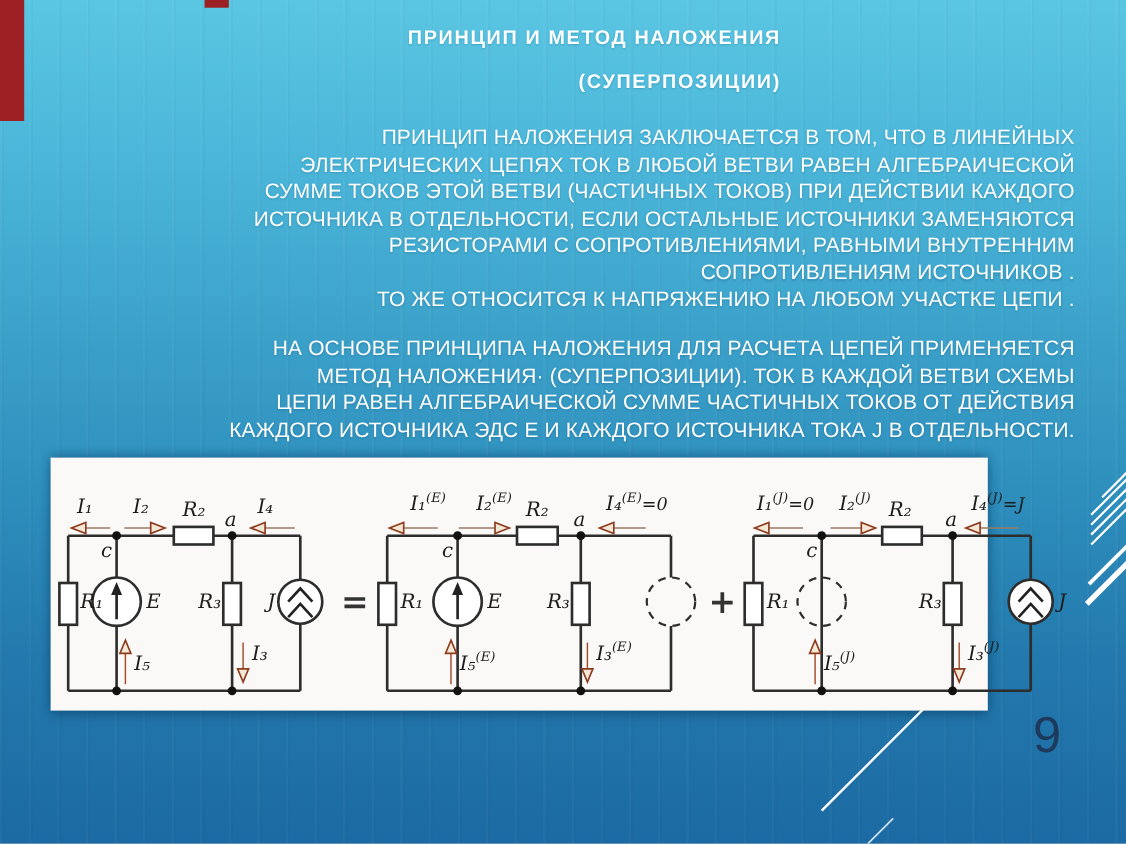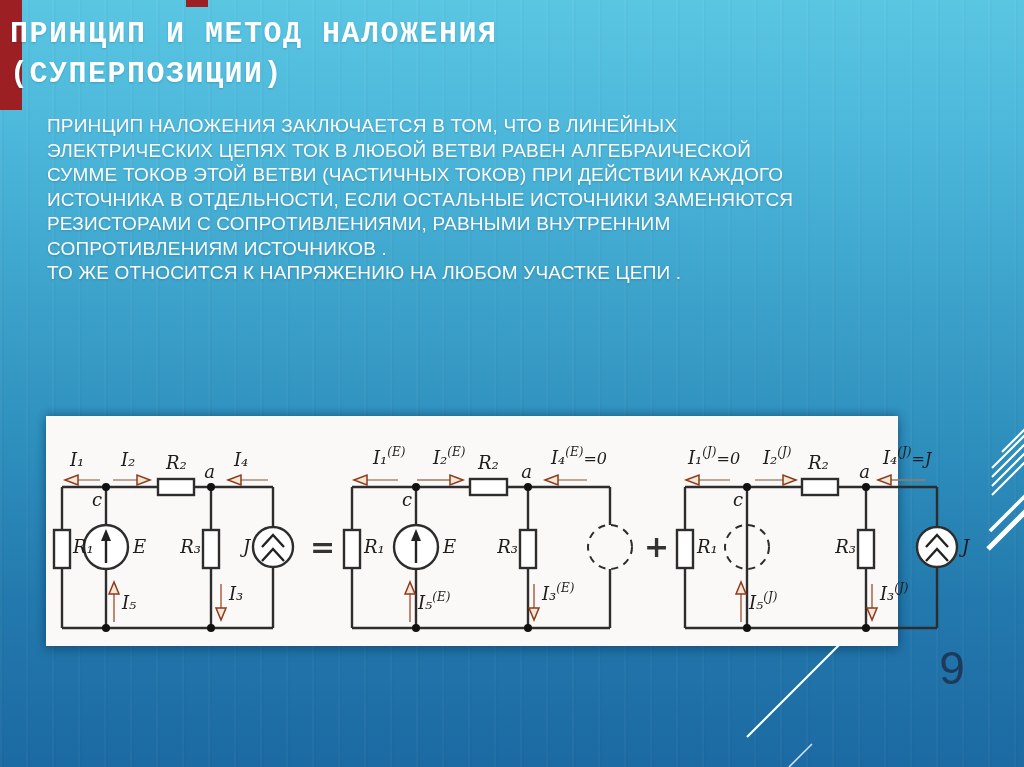--- a/index.html
+++ b/index.html
@@ -9,28 +9,28 @@
     font-family:"Liberation Sans",sans-serif;
   }
   .banding{
     position:absolute; inset:0; pointer-events:none;
     background:repeating-linear-gradient(90deg, rgba(255,255,255,0.028) 0 2px, rgba(0,0,0,0.018) 2px 4px, rgba(0,0,0,0) 4px 26px);
   }
   .red-bar{ position:absolute; left:0; top:0; width:22px; height:110px; background:#9b1f23; }
   .red-tick{ position:absolute; left:186px; top:0; width:22px; height:7px; background:#9b1f23; }
   .title{
     position:absolute; left:10px; top:14px; width:700px;
-    color:#fdfeff; text-align:left; white-space:pre-line;
-    font-family:Liberation Mono, monospace; font-weight:bold;
-    font-size:30px; line-height:40px; letter-spacing:1.5px;
+    color:#fdfeff; text-align:right; white-space:pre-line;
+    font-family:Liberation Sans, sans-serif; font-weight:bold;
+    font-size:18px; line-height:40px; letter-spacing:1.5px;
     text-shadow:0 1px 2px rgba(0,70,100,.25);
   }
   .para{
     position:absolute; left:47px; width:930px;
-    color:#ffffff; text-align:left; white-space:pre-line;
+    color:#ffffff; text-align:right; white-space:pre-line;
     font-size:19px; line-height:24.5px; letter-spacing:.2px;
     text-shadow:0 1px 2px rgba(0,60,90,.25);
   }
   .para1{ top:114px; }
   .para2{ top:306px; }
   .panel{
     position:absolute; left:46px; top:416px; width:852px; height:230px;
     background:#faf9f7;
     box-shadow:0 4px 10px rgba(8,48,82,.45), 0 -3px 8px rgba(8,48,82,.28);
   }
@@ -67,20 +67,24 @@
   <div class="title">ПРИНЦИП И МЕТОД НАЛОЖЕНИЯ
 (СУПЕРПОЗИЦИИ)</div>
 
   <div class="para para1">ПРИНЦИП НАЛОЖЕНИЯ ЗАКЛЮЧАЕТСЯ В ТОМ, ЧТО В ЛИНЕЙНЫХ
 ЭЛЕКТРИЧЕСКИХ ЦЕПЯХ ТОК В ЛЮБОЙ ВЕТВИ РАВЕН АЛГЕБРАИЧЕСКОЙ
 СУММЕ ТОКОВ ЭТОЙ ВЕТВИ (ЧАСТИЧНЫХ ТОКОВ) ПРИ ДЕЙСТВИИ КАЖДОГО
 ИСТОЧНИКА В ОТДЕЛЬНОСТИ, ЕСЛИ ОСТАЛЬНЫЕ ИСТОЧНИКИ ЗАМЕНЯЮТСЯ
 РЕЗИСТОРАМИ С СОПРОТИВЛЕНИЯМИ, РАВНЫМИ ВНУТРЕННИМ
 СОПРОТИВЛЕНИЯМ ИСТОЧНИКОВ .
 ТО ЖЕ ОТНОСИТСЯ К НАПРЯЖЕНИЮ НА ЛЮБОМ УЧАСТКЕ ЦЕПИ .</div>
+  <div class="para para2">НА ОСНОВЕ ПРИНЦИПА НАЛОЖЕНИЯ ДЛЯ РАСЧЕТА ЦЕПЕЙ ПРИМЕНЯЕТСЯ
+МЕТОД НАЛОЖЕНИЯ· (СУПЕРПОЗИЦИИ). ТОК В КАЖДОЙ ВЕТВИ СХЕМЫ
+ЦЕПИ РАВЕН АЛГЕБРАИЧЕСКОЙ СУММЕ ЧАСТИЧНЫХ ТОКОВ ОТ ДЕЙСТВИЯ
+КАЖДОГО ИСТОЧНИКА ЭДС Е И КАЖДОГО ИСТОЧНИКА ТОКА J В ОТДЕЛЬНОСТИ.</div>
 
   <div class="panel">
     <svg width="944" height="230" viewBox="0 0 944 230">
 
       <g>
         <polyline class="wire" points="16,71 227,71"></polyline>
         <polyline class="wire" points="16,212 227,212"></polyline>
         <line class="wire" x1="16" y1="71" x2="16" y2="212"></line>
         <line class="wire" x1="60" y1="71" x2="60" y2="212"></line>
         <line class="wire" x1="165" y1="71" x2="165" y2="212"></line>

